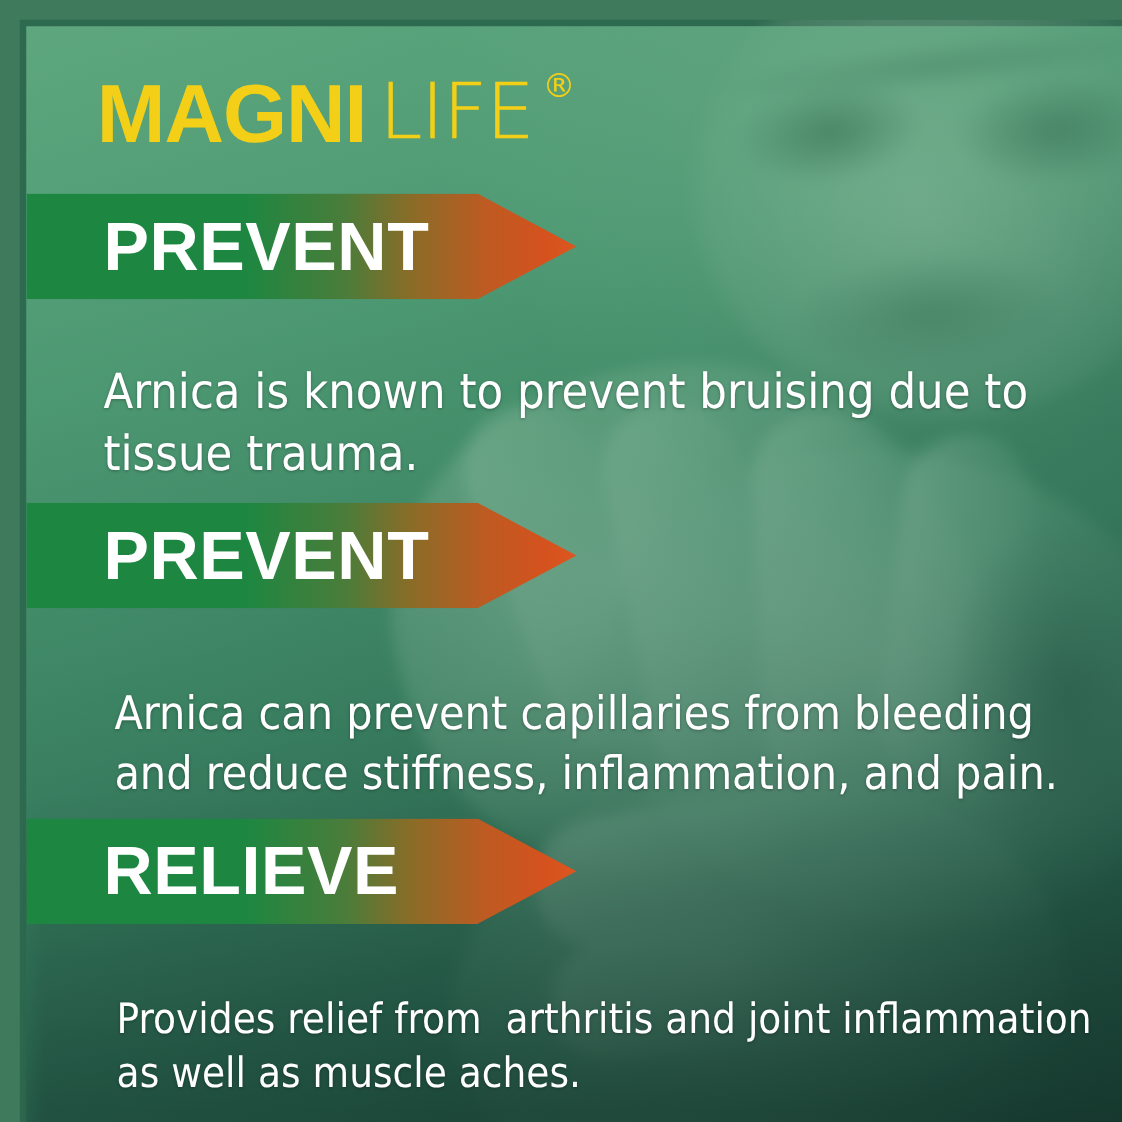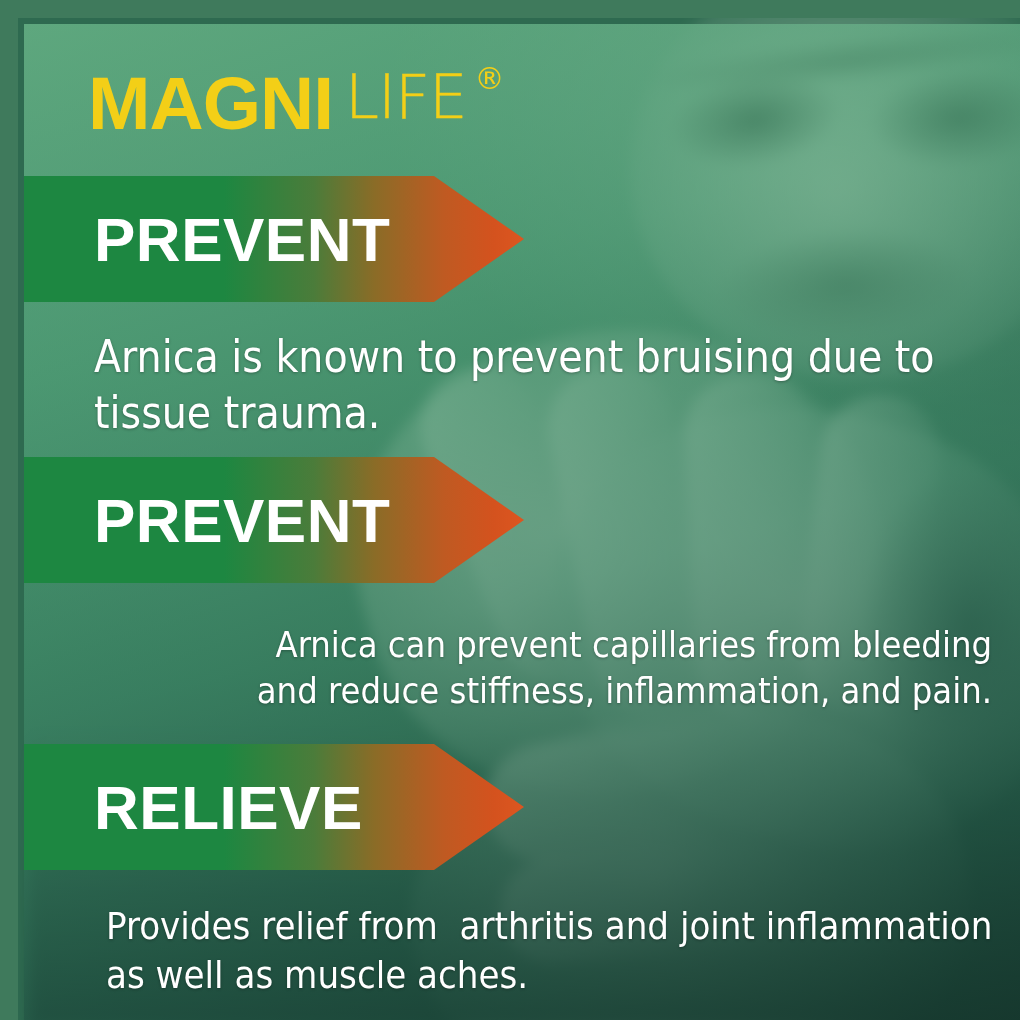--- a/index.html
+++ b/index.html
@@ -109,33 +109,33 @@
     display:flex; align-items:flex-start;
     color:#f3cf17;
     line-height:1;
     user-select:none;
   }
   .logo-magni {
     font-size:75px; font-weight:bold; letter-spacing:-1px;
     font-family:"Liberation Sans", sans-serif;
   }
   .logo-life {
-    font-size:61px; font-weight:300; letter-spacing:-1px;
+    font-size:70px; font-weight:300; letter-spacing:-1px;
     font-family:"DejaVu Sans", sans-serif;
     -webkit-text-stroke:0.4px #f3cf17;
   }
   .logo-reg {
     font-size:30px; font-weight:normal; margin-top:4px; margin-left:2px;
     font-family:"DejaVu Sans", sans-serif;
   }
 
   
   .banner {
     position:absolute; left:0;
-    height:126px;
+    height:96px;
     width:500px;
     display:flex; align-items:center;
     -webkit-clip-path:polygon(0 0, 410px 0, 500px 50%, 410px 100%, 0 100%);
     clip-path:polygon(0 0, 410px 0, 500px 50%, 410px 100%, 0 100%);
     background:linear-gradient(to right,
         #1d8741 0%, #1d8741 40%,
         #4b7c3a 58%, #8a6c27 70%,
         #bf5a22 84%, #d4521e 94%, #dd5620 100%);
     filter:drop-shadow(4px 6px 7px rgba(0,0,0,.30));
   }
@@ -156,21 +156,21 @@
   .body-text {
     position:absolute;
     color:#ffffff;
     font-family:"DejaVu Sans Condensed","Liberation Sans", sans-serif;
     font-stretch:condensed;
     font-weight:400;
     white-space:pre-wrap;
     text-shadow:0 1px 3px rgba(0,0,0,.30);
   }
   #text-1 { left:70px; top:305px; font-size:44px; line-height:1.28; width:880px; }
-  #text-2 { left:68px; top:598px; font-size:36px; line-height:1.28; width:900px;text-align:right; }
+  #text-2 { left:80px; top:598px; font-size:42px; line-height:1.28; width:900px; }
   #text-3 { left:82px; top:878px; font-size:38px; line-height:1.28; width:940px; }
 </style>
 </head>
 <body>
 
 <div id="poster">
 
   <div class="bg-layer bg-base"></div>
 
   <div class="bg-layer bg-photo">

